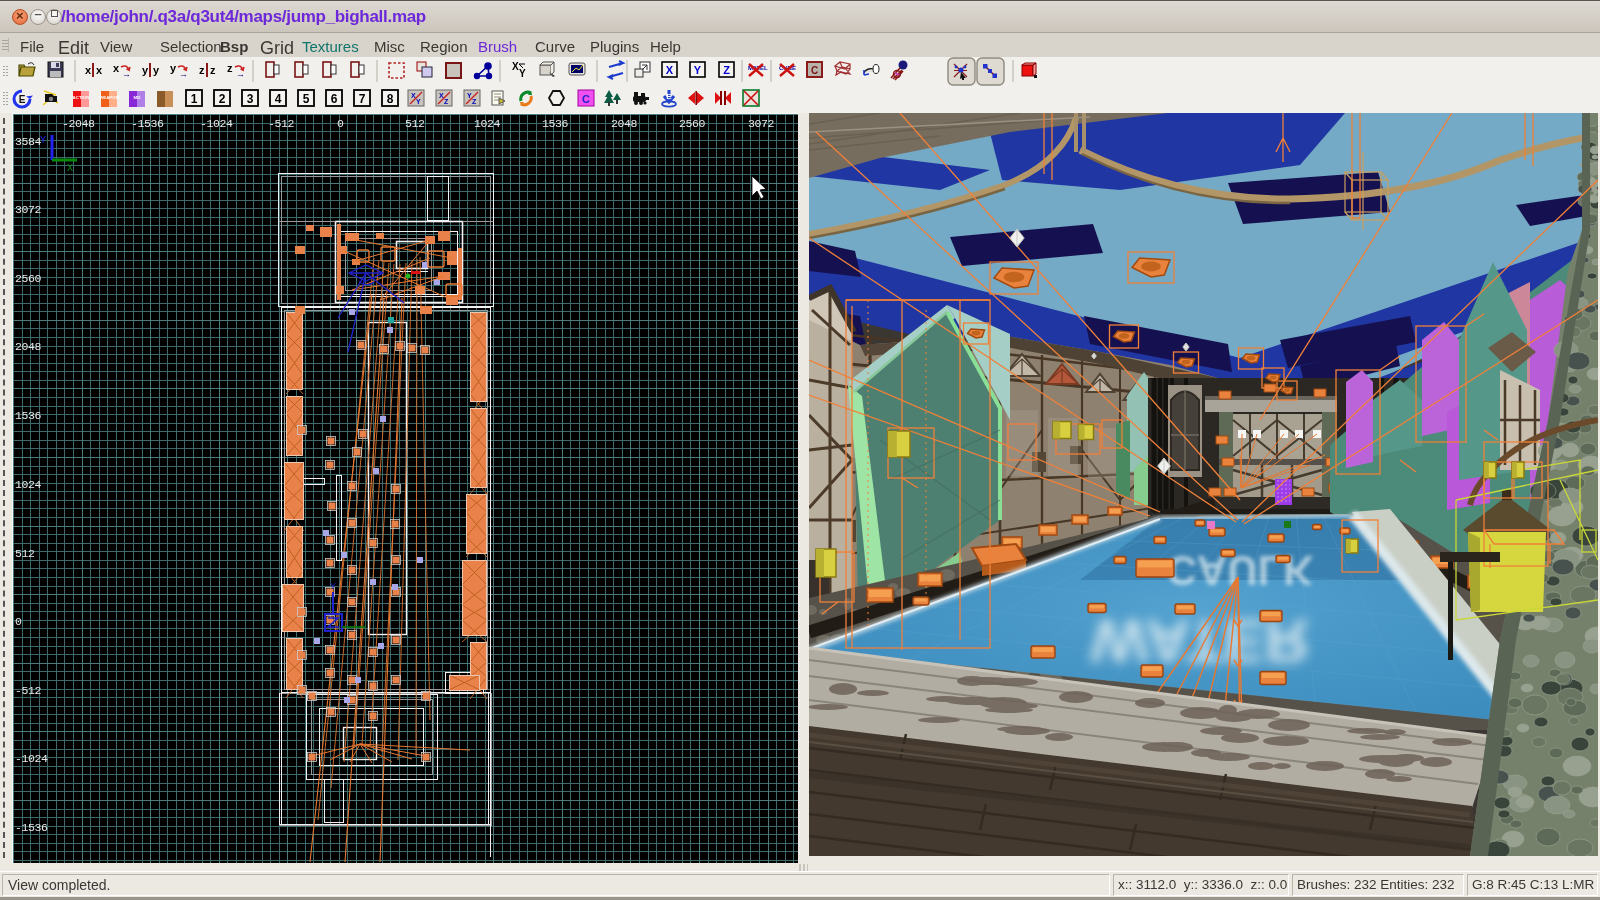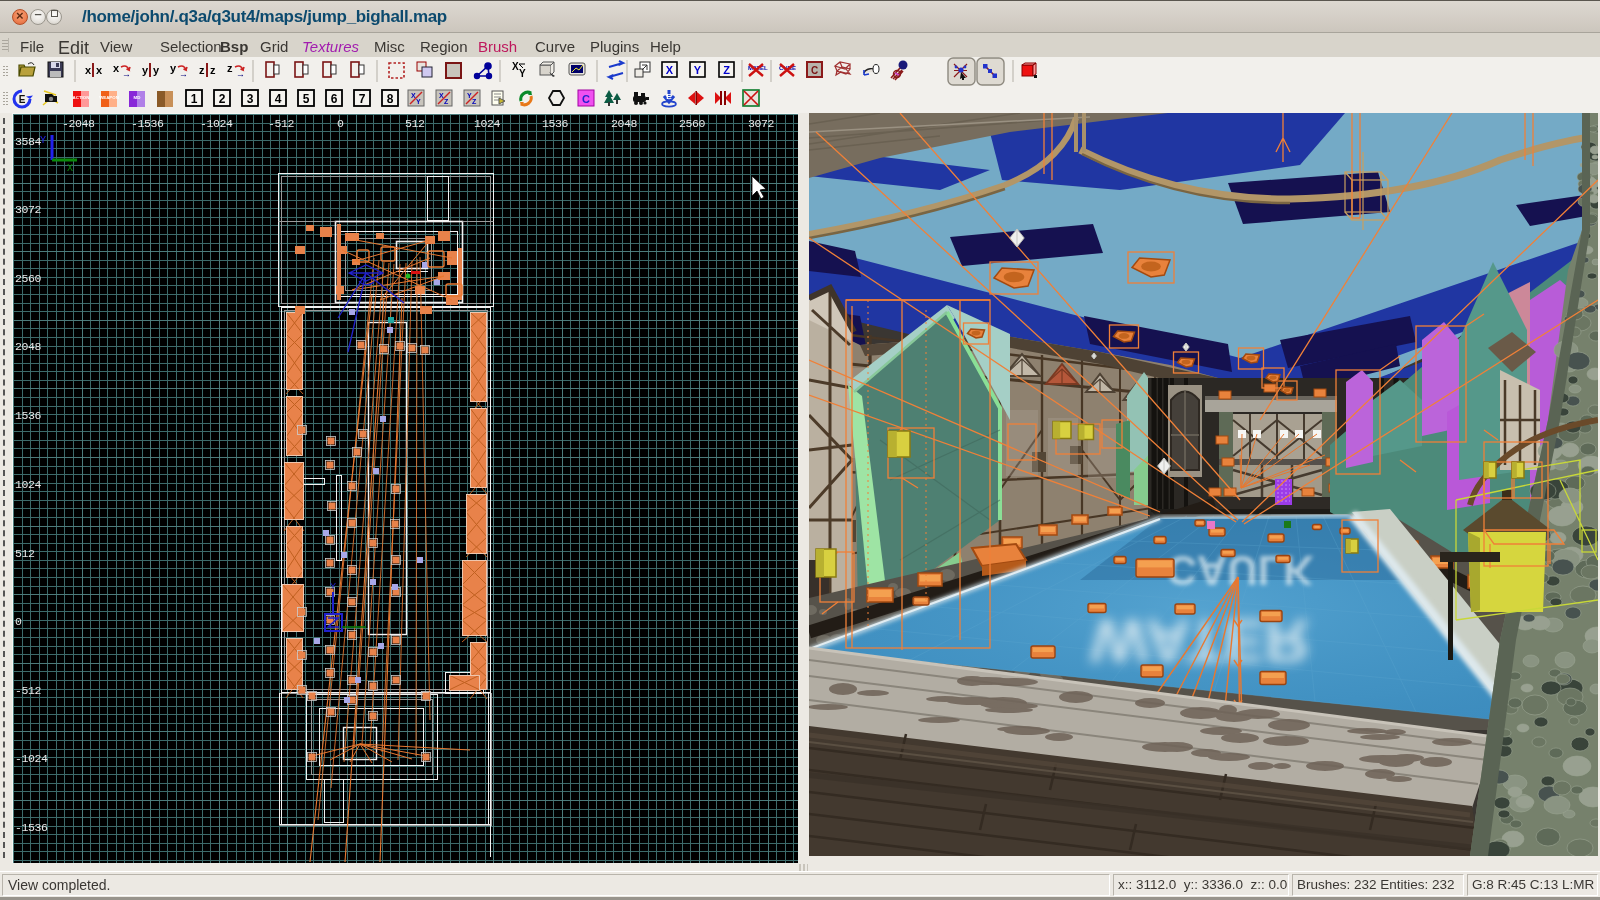--- a/index.html
+++ b/index.html
@@ -13,33 +13,33 @@
  background:linear-gradient(#ddd8d1,#ccc6bd);border-top:1px solid #5a564f;border-bottom:1px solid #a8a49b;"></div>
 <div class="abs" style="left:12px;top:8.5px;width:16px;height:16px;border-radius:8px;
  background:radial-gradient(circle at 50% 35%,#f49e74,#ef8354 55%,#d9633a);border:1px solid #b55027;"></div>
 <div class="abs" style="left:16px;top:8px;color:#5e2b12;font-size:13px;font-weight:bold;">×</div>
 <div class="abs" style="left:30px;top:8.5px;width:16px;height:16px;border-radius:8px;
  background:radial-gradient(circle at 50% 35%,#fdfdfc,#e8e5e0 55%,#cdc9c1);border:1px solid #9b978e;"></div>
 <div class="abs" style="left:34.5px;top:6px;color:#57544e;font-size:13px;font-weight:bold;">–</div>
 <div class="abs" style="left:46px;top:8.5px;width:16px;height:16px;border-radius:8px;
  background:radial-gradient(circle at 50% 35%,#fdfdfc,#e8e5e0 55%,#cdc9c1);border:1px solid #9b978e;"></div>
 <div class="abs" style="left:50.6px;top:10.2px;width:7px;height:7px;border:1.6px solid #57544e;"></div>
-<div class="abs" style="left:82px;top:7px;font-size:17px;font-weight:bold;color:#0c4a6e;letter-spacing:-0.3px;">/home/john/.q3a/q3ut4/maps/jump_bighall.map</div>
+<div class="abs" style="left:61px;top:7px;font-size:17px;font-weight:bold;color:#6d28d9;letter-spacing:-0.3px;">/home/john/.q3a/q3ut4/maps/jump_bighall.map</div>
 <div class="abs" style="left:0;top:34px;width:1600px;height:23px;background:#d8d4cb;"></div>
     <div class="abs" style="left:2px;top:38px;width:7px;height:14px;border-right:1px solid #b8b4ab;background:repeating-linear-gradient(#d8d4cb 0 2px,#aaa69d 2px 3px);"></div>
     <div class="abs" style="left:20px;top:37.5px;font-size:15px;color:#3a3733;">File</div>
     <div class="abs" style="left:58px;top:37.5px;font-size:18px;color:#3a3733;">Edit</div>
     <div class="abs" style="left:100px;top:37.5px;font-size:15px;color:#3a3733;">View</div>
     <div class="abs" style="left:144px;top:37.5px;font-size:15px;color:#3a3733;margin-left:16px;">Selection</div>
     <div class="abs" style="left:220px;top:37.5px;font-size:15px;color:#3a3733;font-weight:bold;">Bsp</div>
-    <div class="abs" style="left:260px;top:37.5px;font-size:15px;color:#3a3733;">Grid</div>
-    <div class="abs" style="left:302px;top:37.5px;font-size:15px;color:#a21caf;font-style:italic;">Textures</div>
+    <div class="abs" style="left:260px;top:37.5px;font-size:18px;color:#3a3733;">Grid</div>
+    <div class="abs" style="left:302px;top:37.5px;font-size:15px;color:#0f766e;">Textures</div>
     <div class="abs" style="left:374px;top:37.5px;font-size:15px;color:#3a3733;">Misc</div>
     <div class="abs" style="left:420px;top:37.5px;font-size:15px;color:#3a3733;">Region</div>
-    <div class="abs" style="left:478px;top:37.5px;font-size:15px;color:#be185d;">Brush</div>
+    <div class="abs" style="left:478px;top:37.5px;font-size:15px;color:#6d28d9;">Brush</div>
     <div class="abs" style="left:535px;top:37.5px;font-size:15px;color:#3a3733;">Curve</div>
     <div class="abs" style="left:590px;top:37.5px;font-size:15px;color:#3a3733;">Plugins</div>
     <div class="abs" style="left:650px;top:37.5px;font-size:15px;color:#3a3733;">Help</div>
     <svg class="abs" style="left:0;top:57px;" width="1600" height="29" viewBox="0 0 1600 29">
       <rect width="1600" height="29" fill="#f2f0ec"></rect>
       <rect x="2" y="7" width="7" height="14" fill="url(#grip)"></rect>
       <defs>
         <pattern id="grip" width="3" height="3" patternUnits="userSpaceOnUse">
           <rect width="3" height="3" fill="#f2f0ec"></rect>
           <rect width="2" height="1" fill="#a8a49b"></rect>

